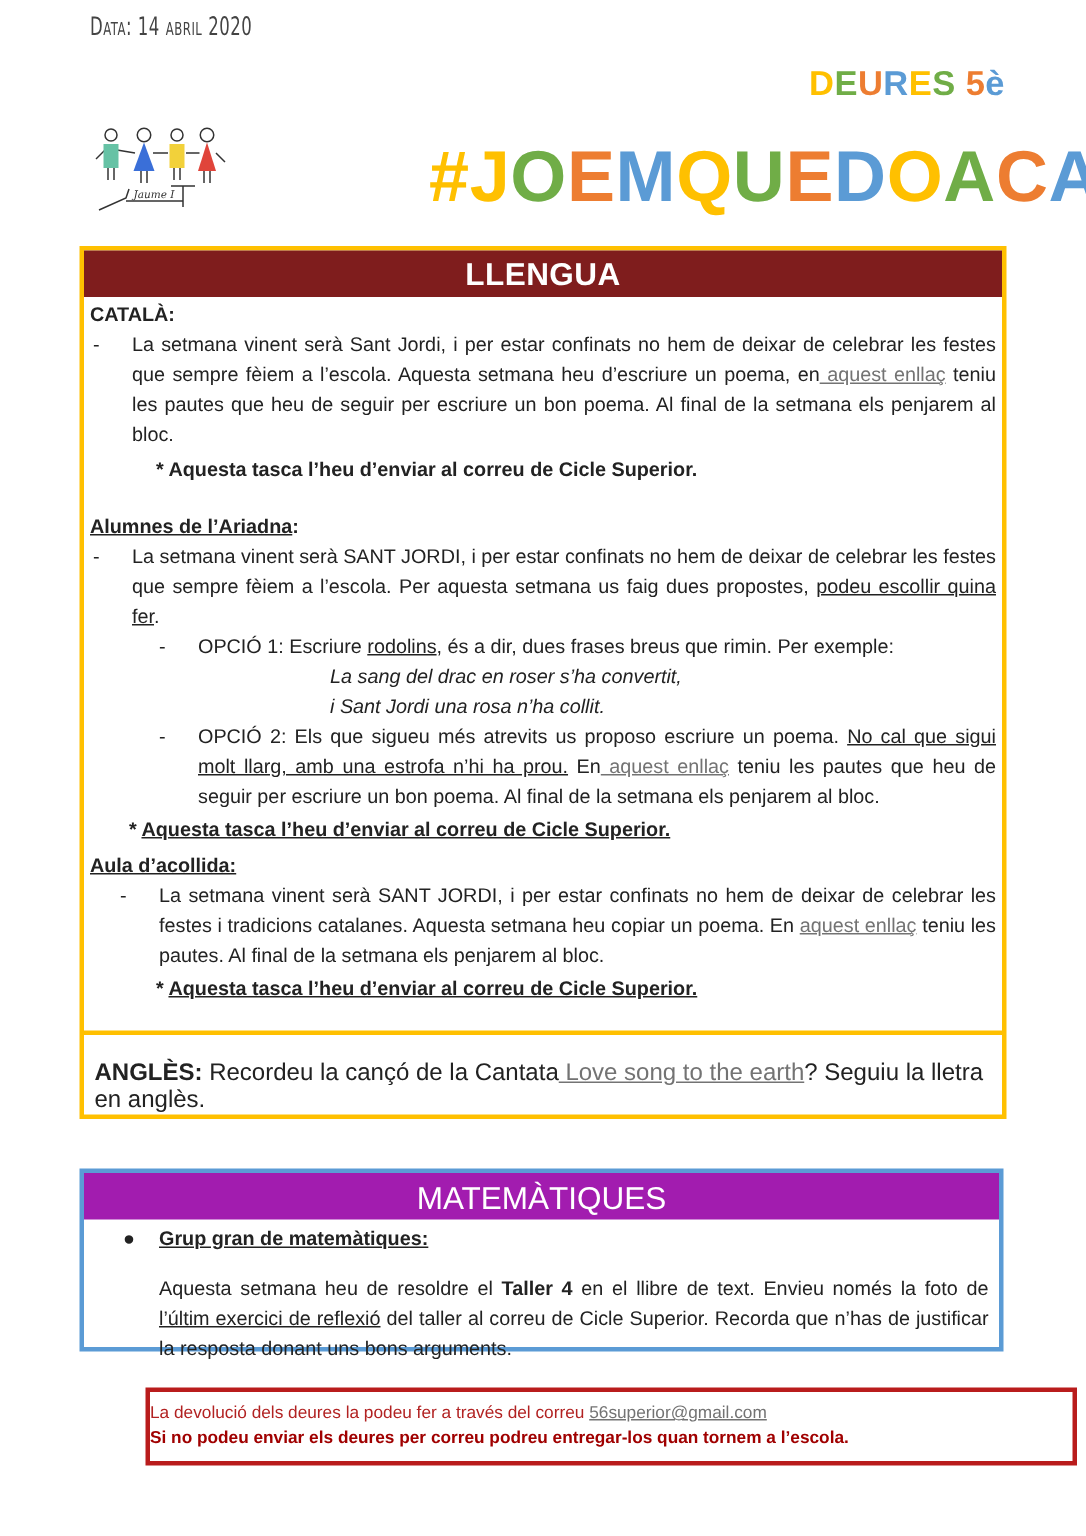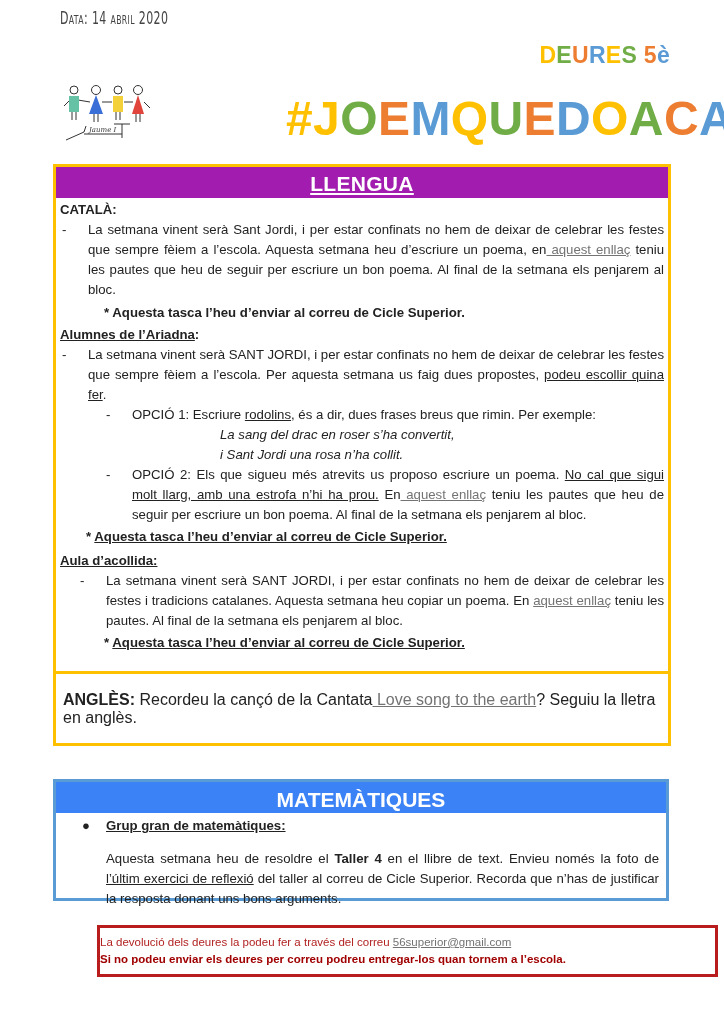--- a/index.html
+++ b/index.html
@@ -8,38 +8,38 @@
   .date { position:absolute; left:60px; top:8px; font-family:"DejaVu Sans Condensed","DejaVu Sans", sans-serif;
           font-size:17px; letter-spacing:0.5px; color:#444; transform:scaleX(0.72); transform-origin:left top;
           font-variant:small-caps; }
   .deures { position:absolute; right:54px; top:42px; font-size:23px; font-weight:bold; letter-spacing:0.3px; }
   .logo { position:absolute; left:62px; top:82px; width:96px; height:62px; }
   .hashtag { position:absolute; left:286px; top:96px; font-size:48px; font-weight:bold; letter-spacing:0.4px; line-height:46px; }
   .c-y { color:#FFC000; } .c-g { color:#70AD47; } .c-o { color:#ED7D31; } .c-b { color:#5B9BD5; }
 
   .box-llengua { position:absolute; left:53px; top:164px; width:612px; height:576px;
                  border:3px solid #FFC000; box-sizing:content-box; }
-  .hdr-llengua { background:#a21caf; color:#fff; height:31px; text-align:center; font-weight:bold;
-                 font-size:21px; line-height:33px; letter-spacing:0.3px;text-decoration:underline; }
+  .hdr-llengua { background:#7f1d1d; color:#fff; height:31px; text-align:center; font-weight:bold;
+                 font-size:21px; line-height:33px; letter-spacing:0.3px; }
   .section { padding:0 4px; font-size:13.2px; line-height:20px; }
   .sec-title { font-weight:bold; margin-top:2px; }
   .u { text-decoration:underline; }
   .link { color:#737373; text-decoration:underline; }
   .item { display:flex; }
   .dash { width:26px; flex:none; padding-left:2px; }
   .just { text-align:justify; flex:1; }
   .note { font-weight:bold; padding-left:44px; margin-top:2px; }
   .sub { display:flex; padding-left:44px; }
   .poem { text-align:left; font-style:italic; padding-left:160px; }
   .divider { border-top:3px solid #FFC000; margin-top:18px; }
   .angles { padding:17px 7px 0 7px; font-size:16px; }
 
   .box-math { position:absolute; left:53px; top:779px; width:610px; height:116px;
               border:3px solid #5B9BD5; }
-  .hdr-math { background:#3b82f6; color:#fff; height:31px; text-align:center; font-weight:bold;
+  .hdr-math { background:#a21caf; color:#fff; height:31px; text-align:center; font-weight:normal;
               font-size:21px; line-height:35px; }
   .math-body { padding:3px 7px 0 26px; font-size:13.2px; line-height:20px; }
   .bullet { display:inline-block; width:24px; }
 
   .box-red { position:absolute; left:53px; top:925px; width:615px; height:46px;
              border:3px solid #b91c1c; text-align:left; font-size:11.5px; line-height:17px; color:#C00000;margin-left:44px; }
   .red-l1 { margin-top:6px; color:#B22222; }
   .red-l2 { font-weight:bold; color:#A00000; }
 </style>
 </head>
@@ -85,21 +85,21 @@
 
   <div class="section">
     <div class="sec-title">CATALÀ:</div>
     <div class="item">
       <span class="dash">-</span>
       <div class="just"><span>La setmana vinent serà Sant Jordi, i per estar confinats no hem de deixar de celebrar les festes que sempre fèiem a l’escola. Aquesta setmana heu d’escriure un poema, en</span><a class="link"> aquest enllaç</a><span> teniu les pautes que heu de seguir per escriure un bon poema. Al final de la setmana els penjarem al bloc.</span></div>
     </div>
     <div class="note" style="padding-left:44px;margin-top:3px;">* Aquesta tasca l’heu d’enviar al correu de Cicle Superior.</div>
   </div>
 
-  <div class="section" style="margin-top:2px;">
+  <div class="section" style="margin-top:18px;">
     <div class="sec-title"><span class="u">Alumnes de l’Ariadna</span><span>:</span></div>
     <div class="item">
       <span class="dash">-</span>
       <div class="just"><span>La setmana vinent serà SANT JORDI, i per estar confinats no hem de deixar de celebrar les festes que sempre fèiem a l’escola. Per aquesta setmana us faig dues propostes, </span><span class="u">podeu escollir quina fer</span><span>.</span></div>
     </div>
     <div class="sub">
       <span class="dash">-</span>
       <div class="just"><span>OPCIÓ 1: Escriure </span><span class="u">rodolins</span><span>, és a dir, dues frases breus que rimin. Per exemple:</span></div>
     </div>
     <div class="poem">La sang del drac en roser s’ha convertit,</div>

